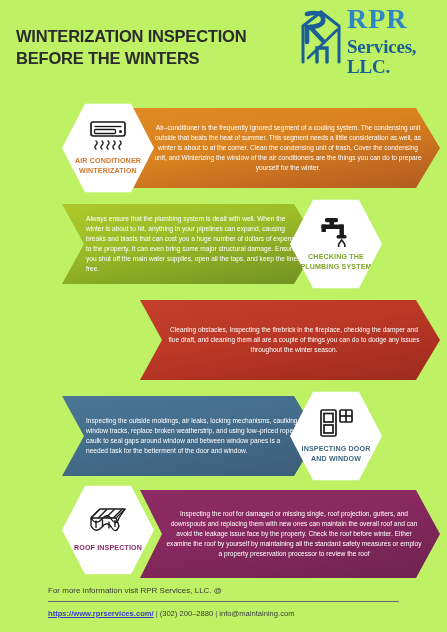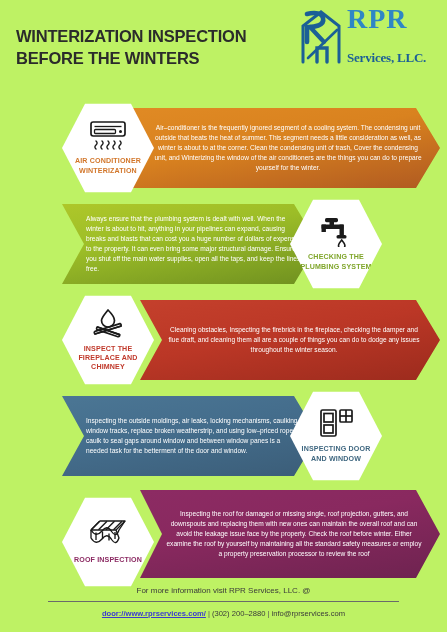--- a/index.html
+++ b/index.html
@@ -63,24 +63,24 @@
     font-family: "Liberation Serif", serif;
     font-weight: 700;
     font-size: 28px;
     color: #2f86c5;
     line-height: 0.95;
     letter-spacing: 1px;
   }
   .logo-sub {
     font-family: "Liberation Serif", serif;
     font-weight: 700;
-    font-size: 13px;
+    font-size: 19px;
     color: #1b5f96;
     line-height: 1.05;
-    margin-top: 18px;
+    margin-top: 4px;
     letter-spacing: -0.2px;
   }
 
   
   .rows { position: relative; }
 
   .row {
     position: relative;
     height: 95px;
     margin-bottom: 1px;
@@ -163,28 +163,27 @@
   .row4 .band { left: 62px; width: 256px; text-align: left;
     background: linear-gradient(170deg, #4b7694 0%, #446d8c 45%, #3b5d78 100%); }
   .row4 .hex-label { color: #3f6780; }
 
   .row5 .band { left: 140px; width: 300px; text-align: center;
     background: linear-gradient(170deg, #8c2b63 0%, #89295f 40%, #6e2350 100%); }
   .row5 .hex-label { color: #8c2b63; }
 
   .row5 { height: 102px; }
   .row5 .band { height: 88px; top: 6px; }
-  .row5 .hex { top: 12px; }
+  .row5 .hex { top: 0; }
 
   
   .footer {
     position: absolute;
     left: 0; right: 0;
     bottom: 14px;
-    text-align: center;
     padding: 0 48px;
   }
   .footer-top {
     font-size: 8px;
     color: #3a3a3a;
     font-family: "Liberation Sans", sans-serif;
     margin-bottom: 6px;
   }
   .footer-rule {
     height: 1px;
@@ -275,34 +274,20 @@
               <rect x="17.5" y="20" width="10" height="3.6" rx="1.6"></rect>
             </g>
             <path d="M22.7 25 c2.4 3 3.2 4.3 3.2 5.4 a3.2 3.2 0 0 1-6.4 0 c0-1.1 0.8-2.4 3.2-5.4z" fill="none" stroke="#1a1a1a" stroke-width="1.6"></path>
           </svg>
         </div>
         <div class="hex-label">Checking the Plumbing System</div>
       </div>
     </div>
 
     <div class="row row3">
-      <div class="hex left">
-        <div class="hex-icon">
-          <svg width="36" height="32" viewBox="0 0 36 32">
-            <g fill="none" stroke="#1a1a1a" stroke-width="1.7" stroke-linecap="round" stroke-linejoin="round">
-              <path d="M18 3 c4 4 6.5 7 6.5 10.5 A6.5 6.5 0 0 1 11.5 13.5 C11.5 10.5 14 8 18 3z"></path>
-              <path d="M5 27 L31 19"></path>
-              <path d="M5 27 q-1.5-1.6 0-2.6 L30 16.6 q1.8 1 0.8 2.6z"></path>
-              <path d="M7.5 20 L29.5 27.6"></path>
-              <path d="M7.5 20 q-1.6 1.3-0.5 2.6 L28 29.8 q2-0.5 1.6-2.2z"></path>
-            </g>
-          </svg>
-        </div>
-        <div class="hex-label">Inspect the Fireplace and Chimney</div>
-      </div>
       <div class="band to-right">
         <div class="band-text">Cleaning obstacles, Inspecting the firebrick in the fireplace, checking the damper and flue draft, and cleaning them all are a couple of things you can do to dodge any issues throughout the winter season.</div>
       </div>
     </div>
 
     <div class="row row4">
       <div class="band to-right">
         <div class="band-text">Inspecting the outside moldings, air leaks, locking mechanisms, caulking, window tracks, replace broken weatherstrip, and using low–priced rope caulk to seal gaps around window and between window panes is a needed task for the betterment of the door and window.</div>
       </div>
       <div class="hex right">
@@ -341,17 +326,17 @@
         <div class="band-text">Inspecting the roof for damaged or missing single, roof projection, gutters, and downspouts and replacing them with new ones can maintain the overall roof and can avoid the leakage issue face by the property. Check the roof before winter. Either examine the roof by yourself by maintaining all the standard safety measures or employ a property preservation processor to review the roof</div>
       </div>
     </div>
 
   </div>
 
   <div class="footer">
     <div class="footer-top">For more information visit RPR Services, LLC. @</div>
     <div class="footer-rule"></div>
     <div class="footer-bottom">
-      <a class="footer-link" href="#">door://www.rprservices.com/</a><span class="footer-sep">|</span><span>(302) 200–2880</span><span class="footer-sep">|</span><span>info@rprservices.com</span>
+      <a class="footer-link" href="#">https://www.rprservices.com/</a><span class="footer-sep">|</span><span>(302) 200–2880</span><span class="footer-sep">|</span><span>info@maintaining.com</span>
     </div>
   </div>
 
 </div>
 
 </body></html>

